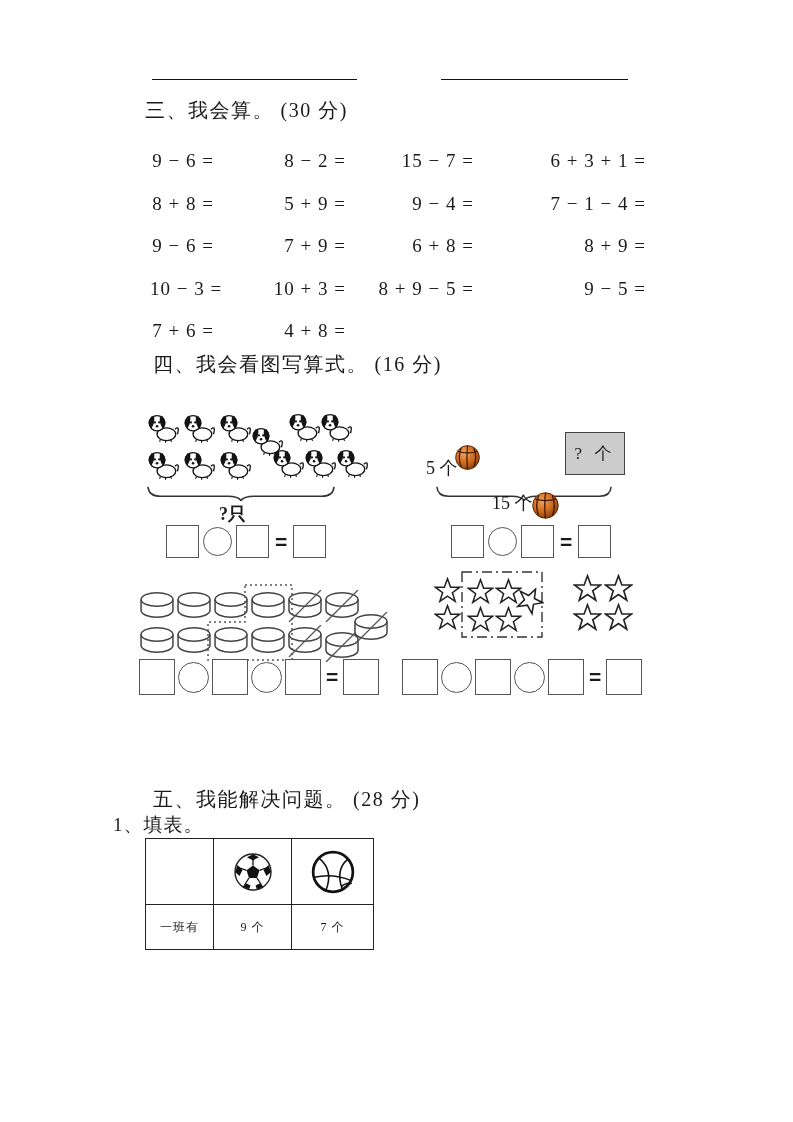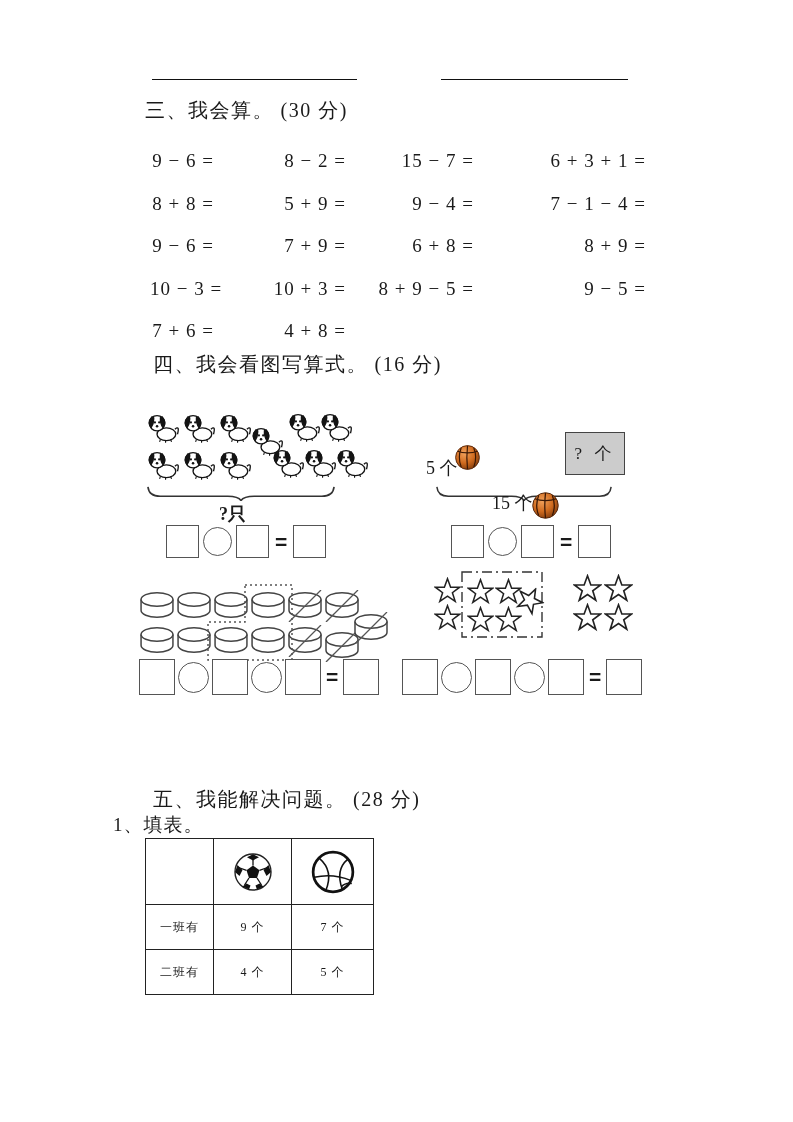--- a/index.html
+++ b/index.html
@@ -320,21 +320,16 @@
         <svg class="icon" style="margin:0 auto;width:46px;height:46px">
               <use href="#bball-outline"></use>
             </svg>
       </td>
     </tr>
     <tr style="height:45px">
       <td>一班有</td>
       <td>9 个</td>
       <td>7 个</td>
     </tr>
-    <tr style="height:45px">
-      <td>二班有</td>
-      <td>4 个</td>
-      <td>5 个</td>
-    </tr>
   </tbody>
     </table>
 
 </div>
 
 </body></html>

